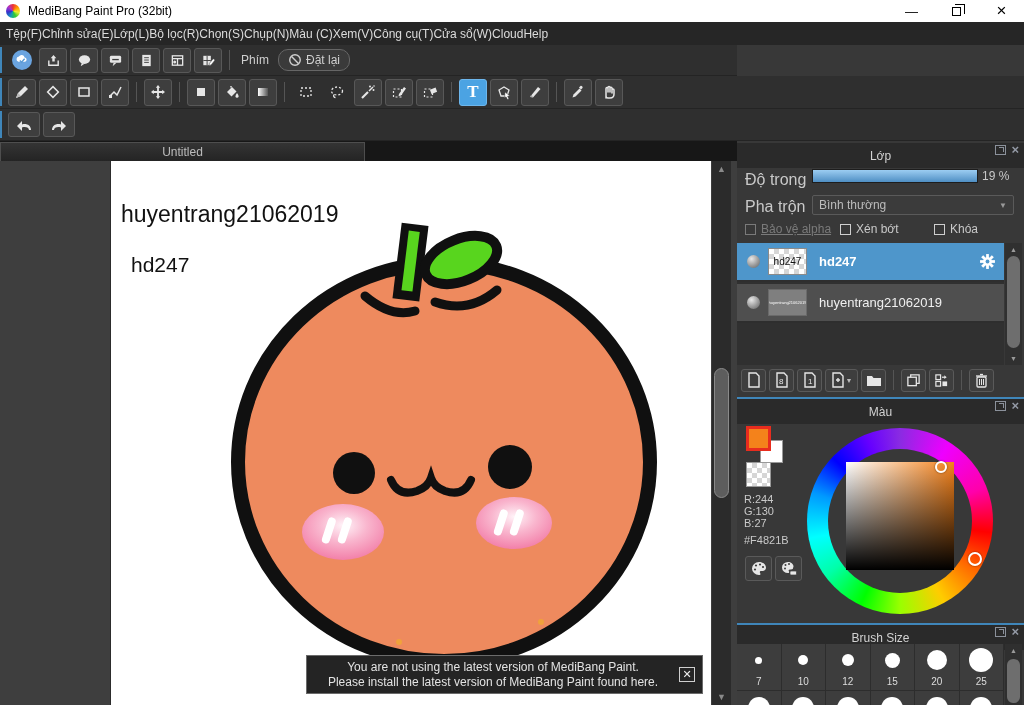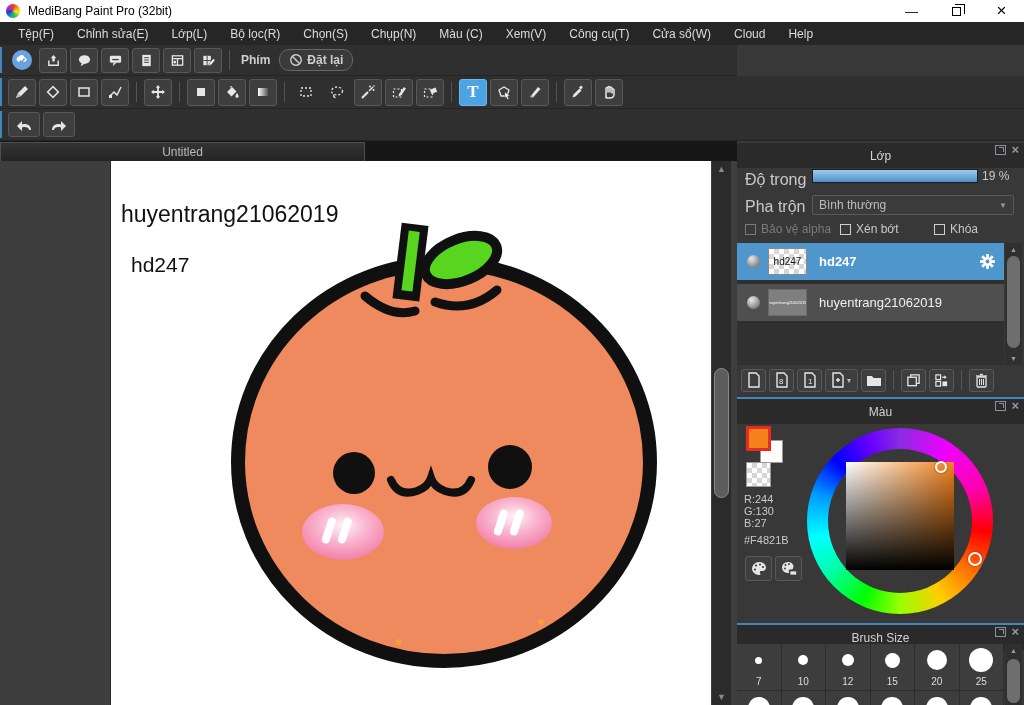--- a/index.html
+++ b/index.html
@@ -14,28 +14,28 @@
     background:conic-gradient(#e33,#f90,#ee3,#3c3,#19b,#33c,#a3c,#e33); }
   .win-btns { margin-left:auto; display:flex; height:100%; }
   .win-btn { width:45px; height:100%; display:flex; align-items:center; justify-content:center;
     font-size:13px; color:#000; }
   .restore-glyph { width:9px; height:9px; border:1px solid #000; position:relative; background:#fff; }
   .restore-glyph::before { content:""; position:absolute; left:2px; top:-4px; width:9px; height:9px;
     border:1px solid #000; border-left:none; border-bottom:none; }
 
   
   .menubar { position:absolute; left:0; top:22px; width:1024px; height:23px; background:#262626;
-    display:flex; align-items:center; gap:23px; padding-left:18px; color:#dcdcdc; font-size:12px; }
+    display:flex; align-items:center; padding-left:6px; color:#dcdcdc; font-size:12px; }
   .menu-item { cursor:default; white-space:nowrap; }
 
   
   .toolbar { position:absolute; left:0; width:737px; background:#2f2f2f; border-bottom:1px solid #242424;
     display:flex; align-items:center; gap:3px; padding-left:8px; }
   .toolbar::before { content:""; position:absolute; left:0; top:2px; bottom:2px; width:2px; background:#3f86ba; }
-  .tb1 { top:45px; height:31px;font-weight:bold; }
+  .tb1 { top:45px; height:31px; }
   .tb2 { top:76px; height:33px; width:1024px; }
   .tb3 { top:109px; height:32px; width:1024px; }
   .tbtn { width:28px; height:25px; background:#3e3e3e; border:1px solid #585858; border-radius:3px;
     display:flex; align-items:center; justify-content:center; flex:none; }
   .tb2 .tbtn { height:27px; }
   .tbtn.active { background:#4ba3e3; border-color:#6db6ec; }
   .tbtn.flat { background:transparent; border-color:transparent; }
   .tsep { width:1px; height:20px; background:#555; margin:0 4px; flex:none; }
   .phim-label { color:#cfcfcf; font-size:12px; margin:0 6px 0 4px; }
   .reset-btn { height:22px; padding:0 9px; background:#3a3a3a; border:1px solid #666; border-radius:10px;
@@ -432,20 +432,27 @@
         <rect x="106" y="295" width="8" height="27" rx="4" transform="rotate(18 110 308)"></rect>
         <rect x="122" y="295" width="8" height="27" rx="4" transform="rotate(18 126 308)"></rect>
         <rect x="278" y="287" width="8" height="27" rx="4" transform="rotate(18 282 300)"></rect>
         <rect x="294" y="287" width="8" height="27" rx="4" transform="rotate(18 298 300)"></rect>
       </g>
 
       <circle cx="180" cy="420" r="3" fill="#f0a23c"></circle>
       <circle cx="322" cy="400" r="3" fill="#f0a23c"></circle>
     </svg>
 
+    <div class="notification">
+      <div class="notif-lines">
+        <div>You are not using the latest version of MediBang Paint.</div>
+        <div>Please install the latest version of MediBang Paint found here.</div>
+      </div>
+      <div class="notif-close">✕</div>
+    </div>
   </div>
 
   <div class="vscroll">
     <div class="arrow" style="top:0;">▲</div>
     <div class="thumb"></div>
     <div class="arrow" style="bottom:0;">▼</div>
   </div>
 </div>
 
 <div class="rightcol">
@@ -461,21 +468,21 @@
   <span class="row-label" style="top:30px;">Độ trong</span>
   <div class="slider-track"></div>
   <span class="opacity-val">19 %</span>
 
   <span class="row-label" style="top:57px;">Pha trộn</span>
   <div class="blend-select">
     <span>Bình thường</span>
     <span class="dd">▼</span>
   </div>
 
-  <div class="chk dim" style="left:8px;">
+  <div class="chk dim" style="left:8px;text-decoration:underline;">
     <span class="box"></span>
     <span>Bảo vệ alpha</span>
   </div>
   <div class="chk" style="left:103px;">
     <span class="box"></span>
     <span>Xén bớt</span>
   </div>
   <div class="chk" style="left:197px;text-align:center;">
     <span class="box"></span>
     <span>Khóa</span>

